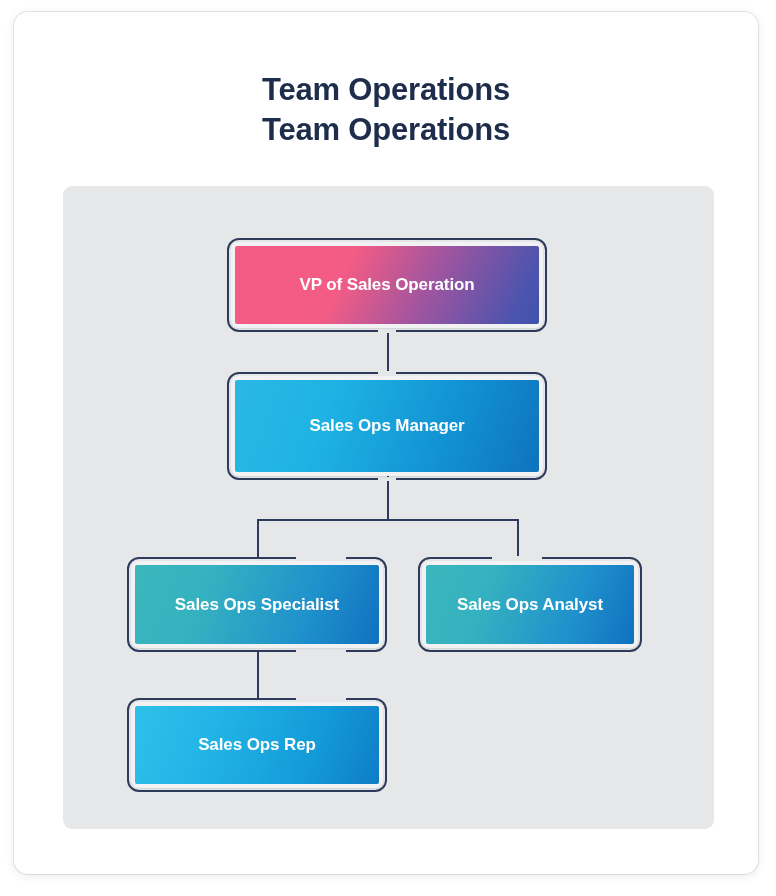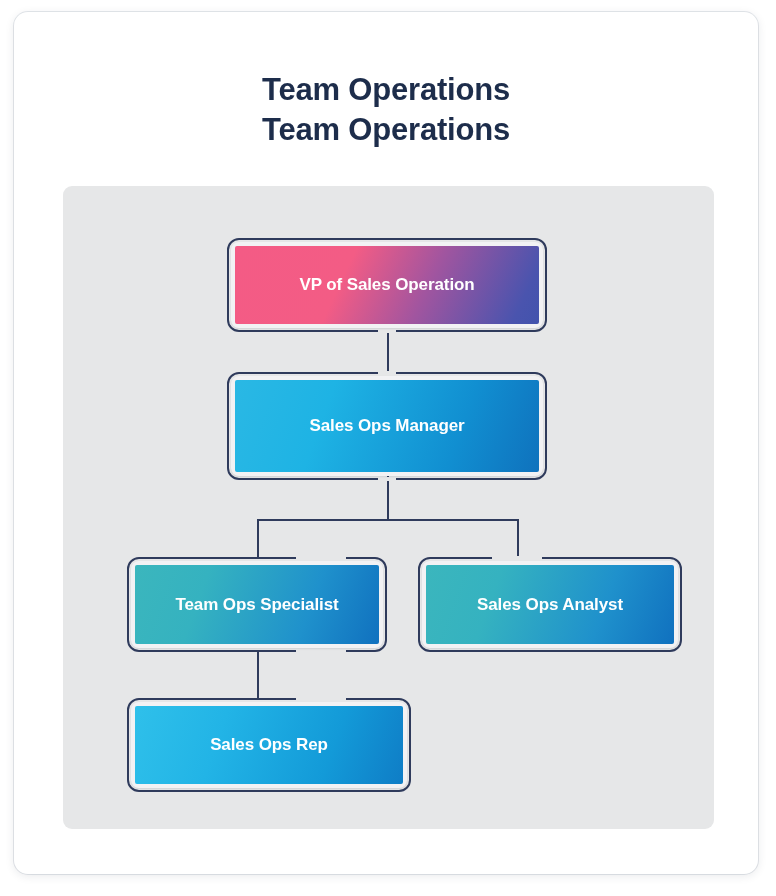--- a/index.html
+++ b/index.html
@@ -173,34 +173,34 @@
           <span class="label">Sales Ops Manager</span>
         </div>
       </div>
 
       <div class="node" style="left:64px; top:371px; width:260px; height:95px;">
         <div class="outline"></div>
         <div class="gap top" style="width:50px; left:194px;"></div>
         <div class="gap bottom" style="width:50px; left:194px;"></div>
         <div class="plate"></div>
         <div class="fill grad-teal">
-          <span class="label">Team Ops Specialist</span>
-        </div>
-      </div>
-
-      <div class="node" style="left:355px; top:371px; width:264px; height:95px;">
+          <span class="label">Sales Ops Specialist</span>
+        </div>
+      </div>
+
+      <div class="node" style="left:355px; top:371px; width:224px; height:95px;">
         <div class="outline"></div>
         <div class="gap top" style="width:50px; left:99px;"></div>
         <div class="plate"></div>
         <div class="fill grad-teal">
           <span class="label">Sales Ops Analyst</span>
         </div>
       </div>
 
-      <div class="node" style="left:64px; top:512px; width:260px; height:94px;padding-left:24px;">
+      <div class="node" style="left:64px; top:512px; width:260px; height:94px;">
         <div class="outline"></div>
         <div class="gap top" style="width:50px; left:194px;"></div>
         <div class="plate"></div>
         <div class="fill grad-rep">
           <span class="label">Sales Ops Rep</span>
         </div>
       </div>
 
     </div>
   </div>

